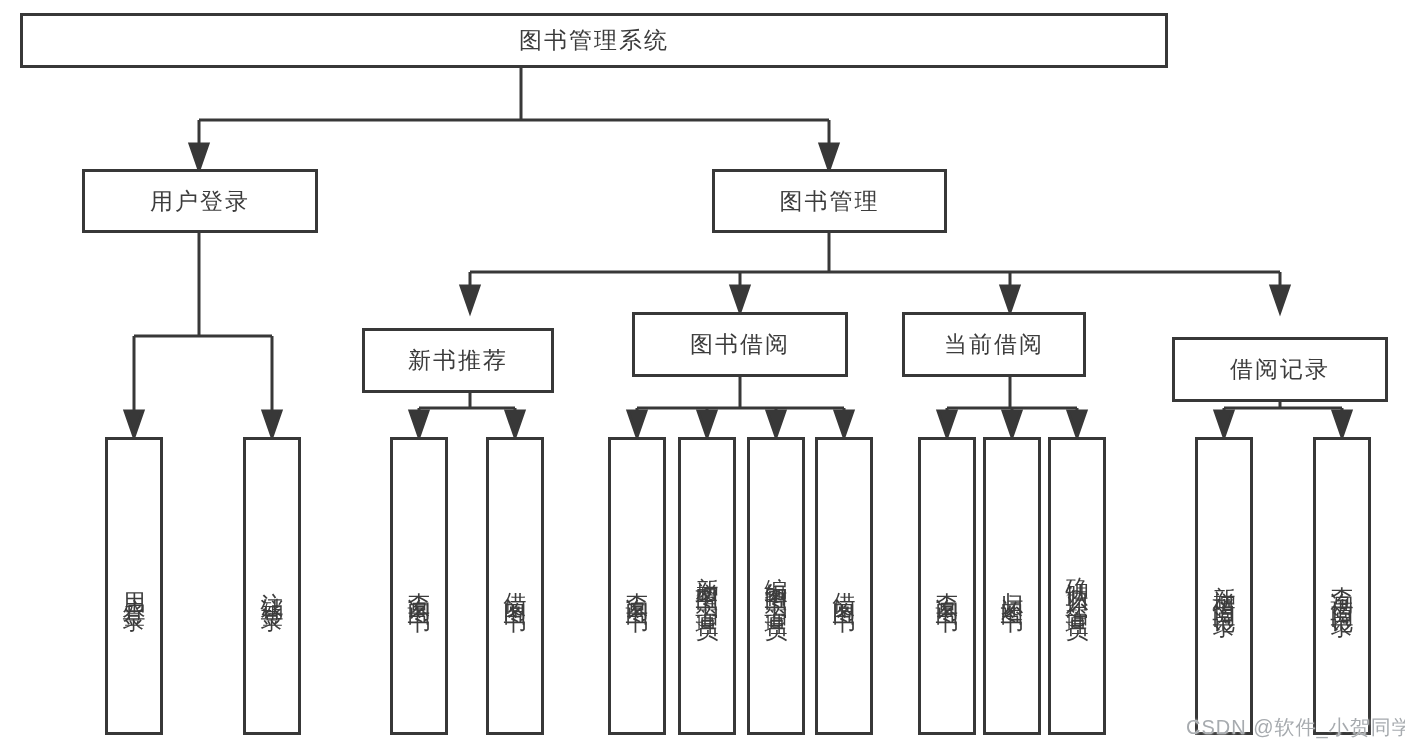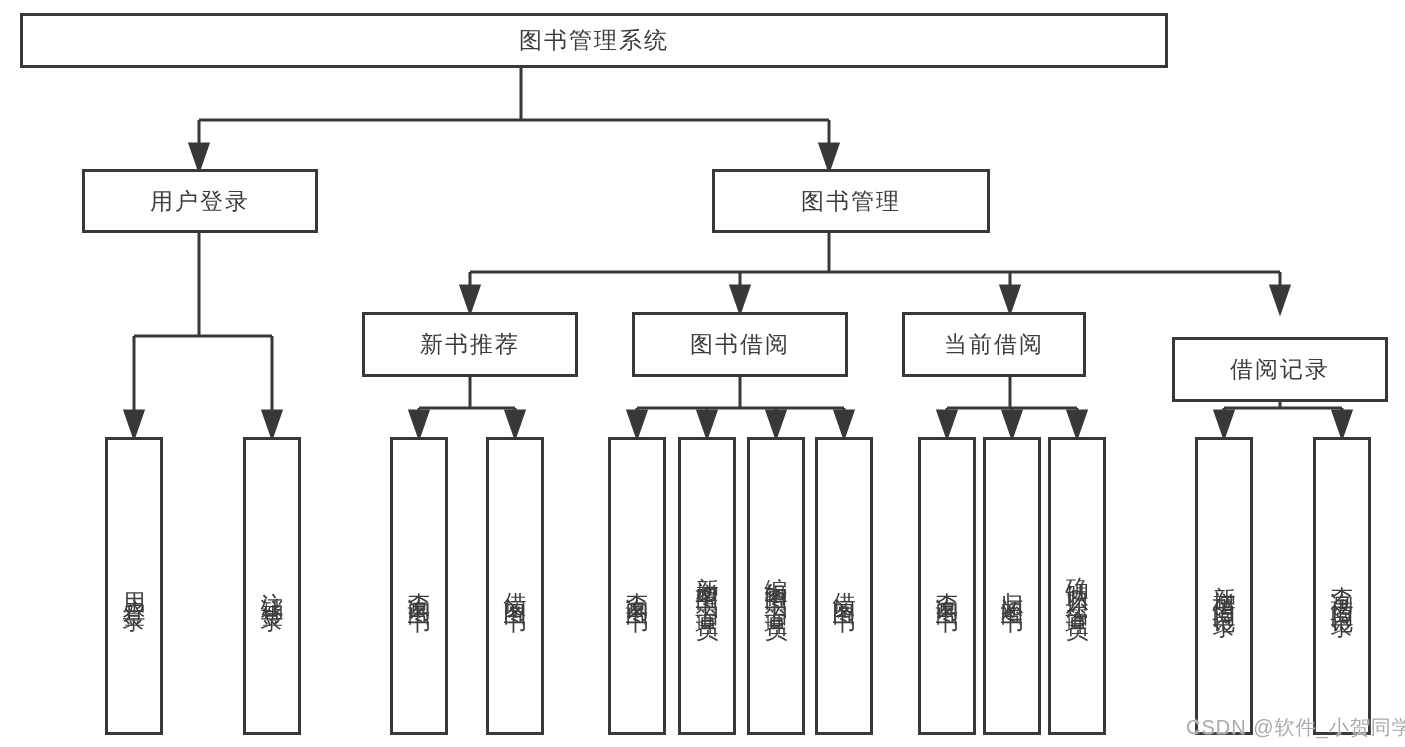--- a/index.html
+++ b/index.html
@@ -32,22 +32,22 @@
     justify-content: center;
     color: #3c3c3c;
   }
   .hlabel {
     font-size: 23px;
     letter-spacing: 2px;
     white-space: nowrap;
   }
   .node-root   { left: 20px;   top: 13px;  width: 1148px; height: 55px; }
   .node-login  { left: 82px;   top: 169px; width: 236px;  height: 64px; }
-  .node-mgmt   { left: 712px;  top: 169px; width: 278px;  height: 64px; }
-  .node-l3a    { left: 362px;  top: 312px; width: 216px;  height: 65px; }
+  .node-mgmt   { left: 712px;  top: 169px; width: 235px;  height: 64px; }
+  .node-l3a    { left: 362px;  top: 328px; width: 192px;  height: 65px; }
   .node-l3b    { left: 632px;  top: 312px; width: 216px;  height: 65px; }
   .node-l3c    { left: 902px;  top: 312px; width: 184px;  height: 65px; }
   .node-l3d    { left: 1172px; top: 312px; width: 216px;  height: 65px; margin-top: 25px; }
   .leaf {
     top: 437px;
     width: 58px;
     height: 298px;
   }
   .vtext {
     writing-mode: vertical-lr;

